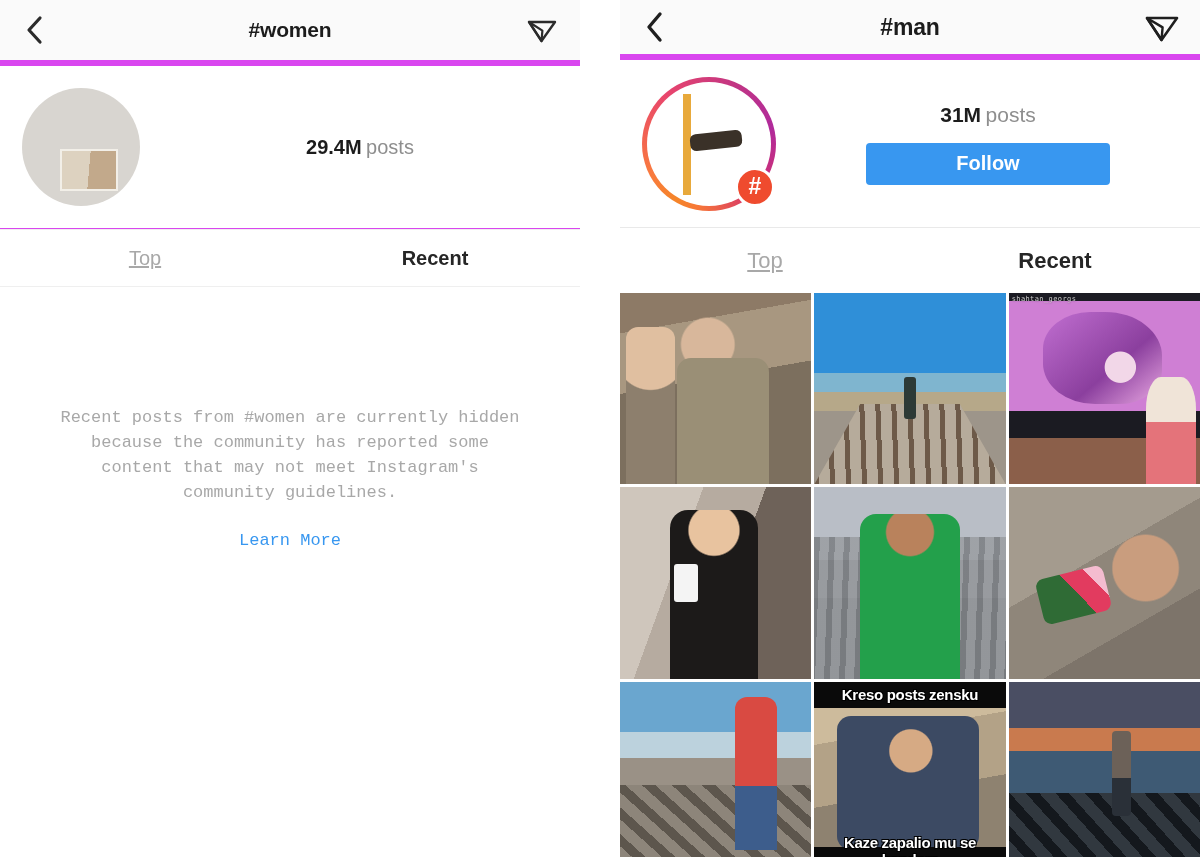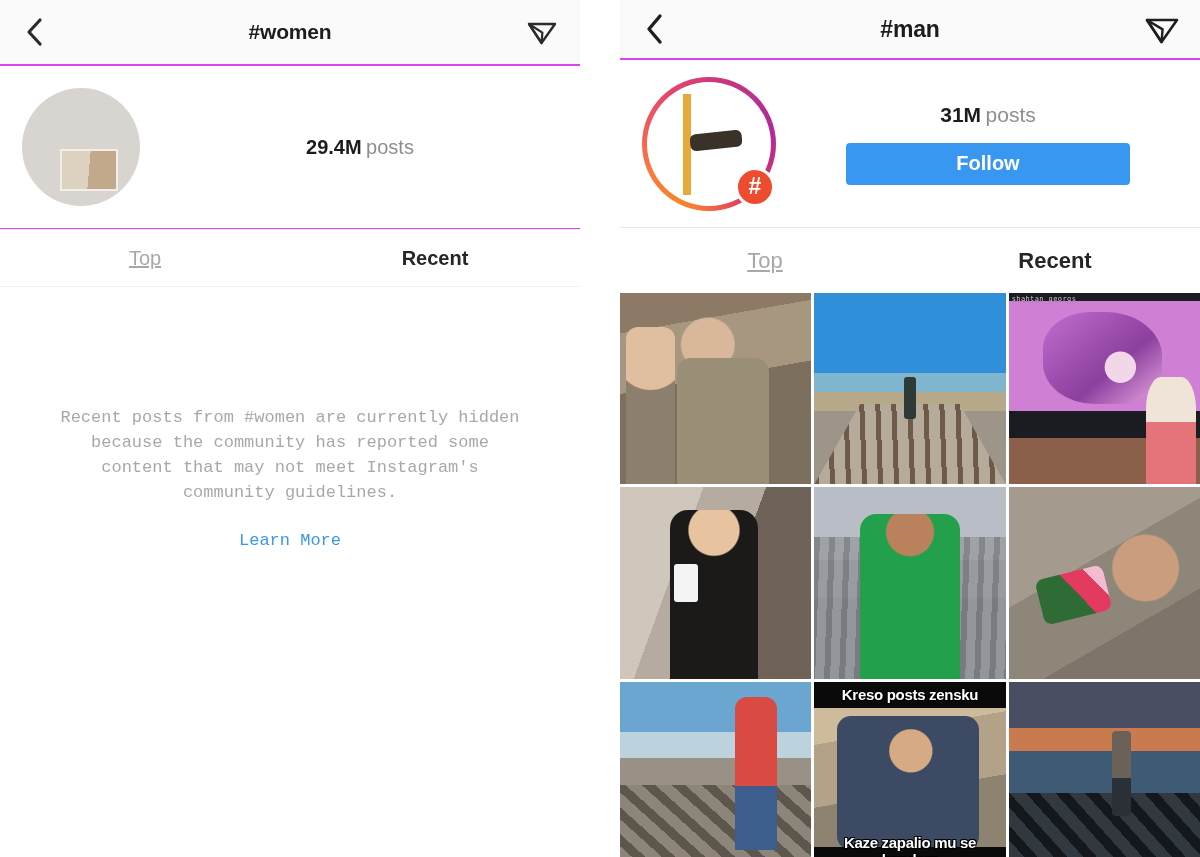--- a/index.html
+++ b/index.html
@@ -29,21 +29,21 @@
   }
   .panel-left  { width: 580px; }
   .panel-gap   { width: 40px; background: #ffffff; }
   .panel-right { width: 580px; }
 
   
   .navbar {
     position: relative;
     height: 66px;
     background: #fafafa;
-    border-bottom: 2px solid #d946ef;
+    border-bottom: 6px solid #d946ef;
     display: flex;
     align-items: center;
     justify-content: center;
   }
   .panel-right .navbar { height: 60px; }
 
   .nav-back {
     position: absolute;
     left: 18px;
     top: 50%;
@@ -144,21 +144,21 @@
   .posts-count {
     font-size: 20px;
     font-weight: bold;
     color: #1c1c1c;
   }
   .panel-right .posts-line,
   .panel-right .posts-count { font-size: 21px; }
 
   .follow-btn {
     margin-top: 16px;
-    width: 284px;
+    width: 244px;
     height: 42px;
     background: #3897f0;
     border: none;
     border-radius: 4px;
     color: #ffffff;
     font-size: 20px;
     font-weight: bold;
     font-family: "Liberation Sans", sans-serif;
     cursor: pointer;
     display: flex; align-items: center; justify-content: center;

